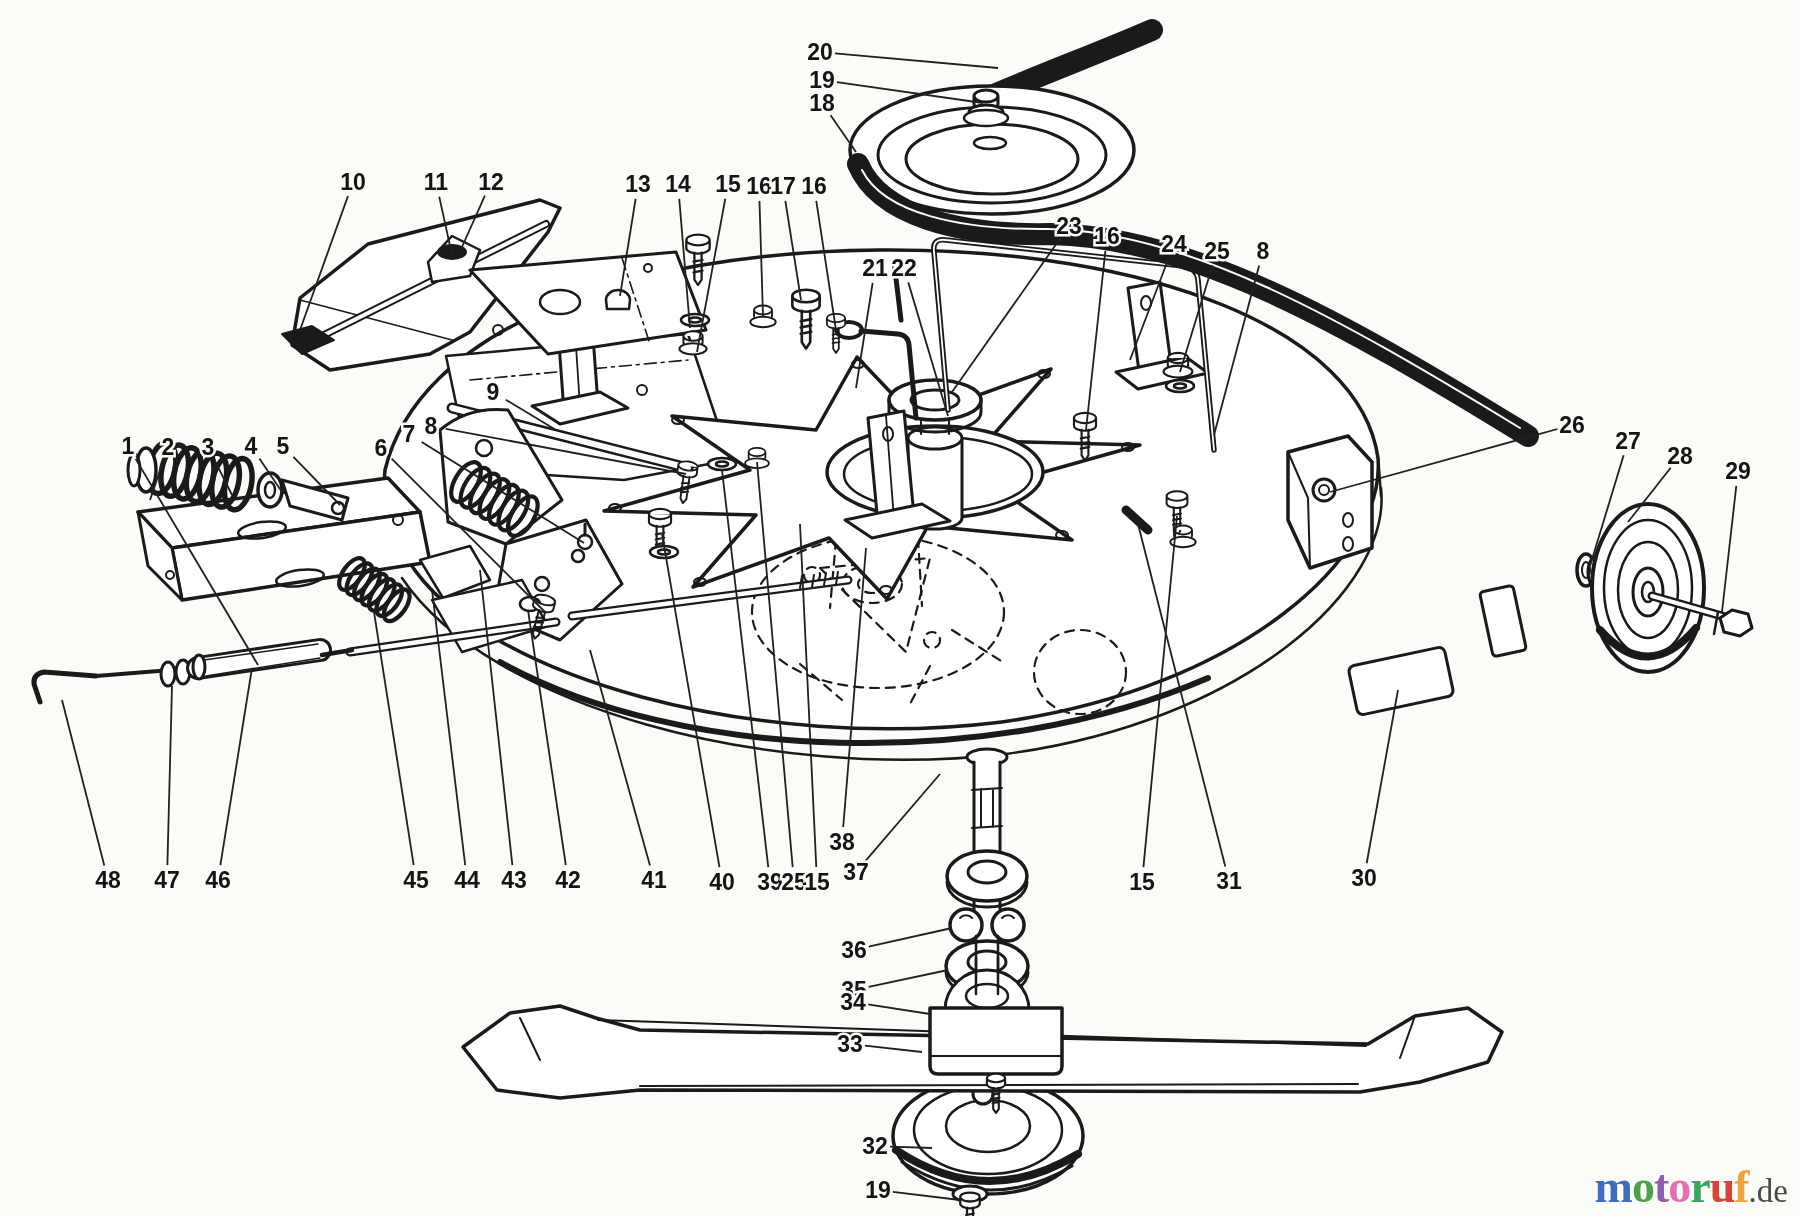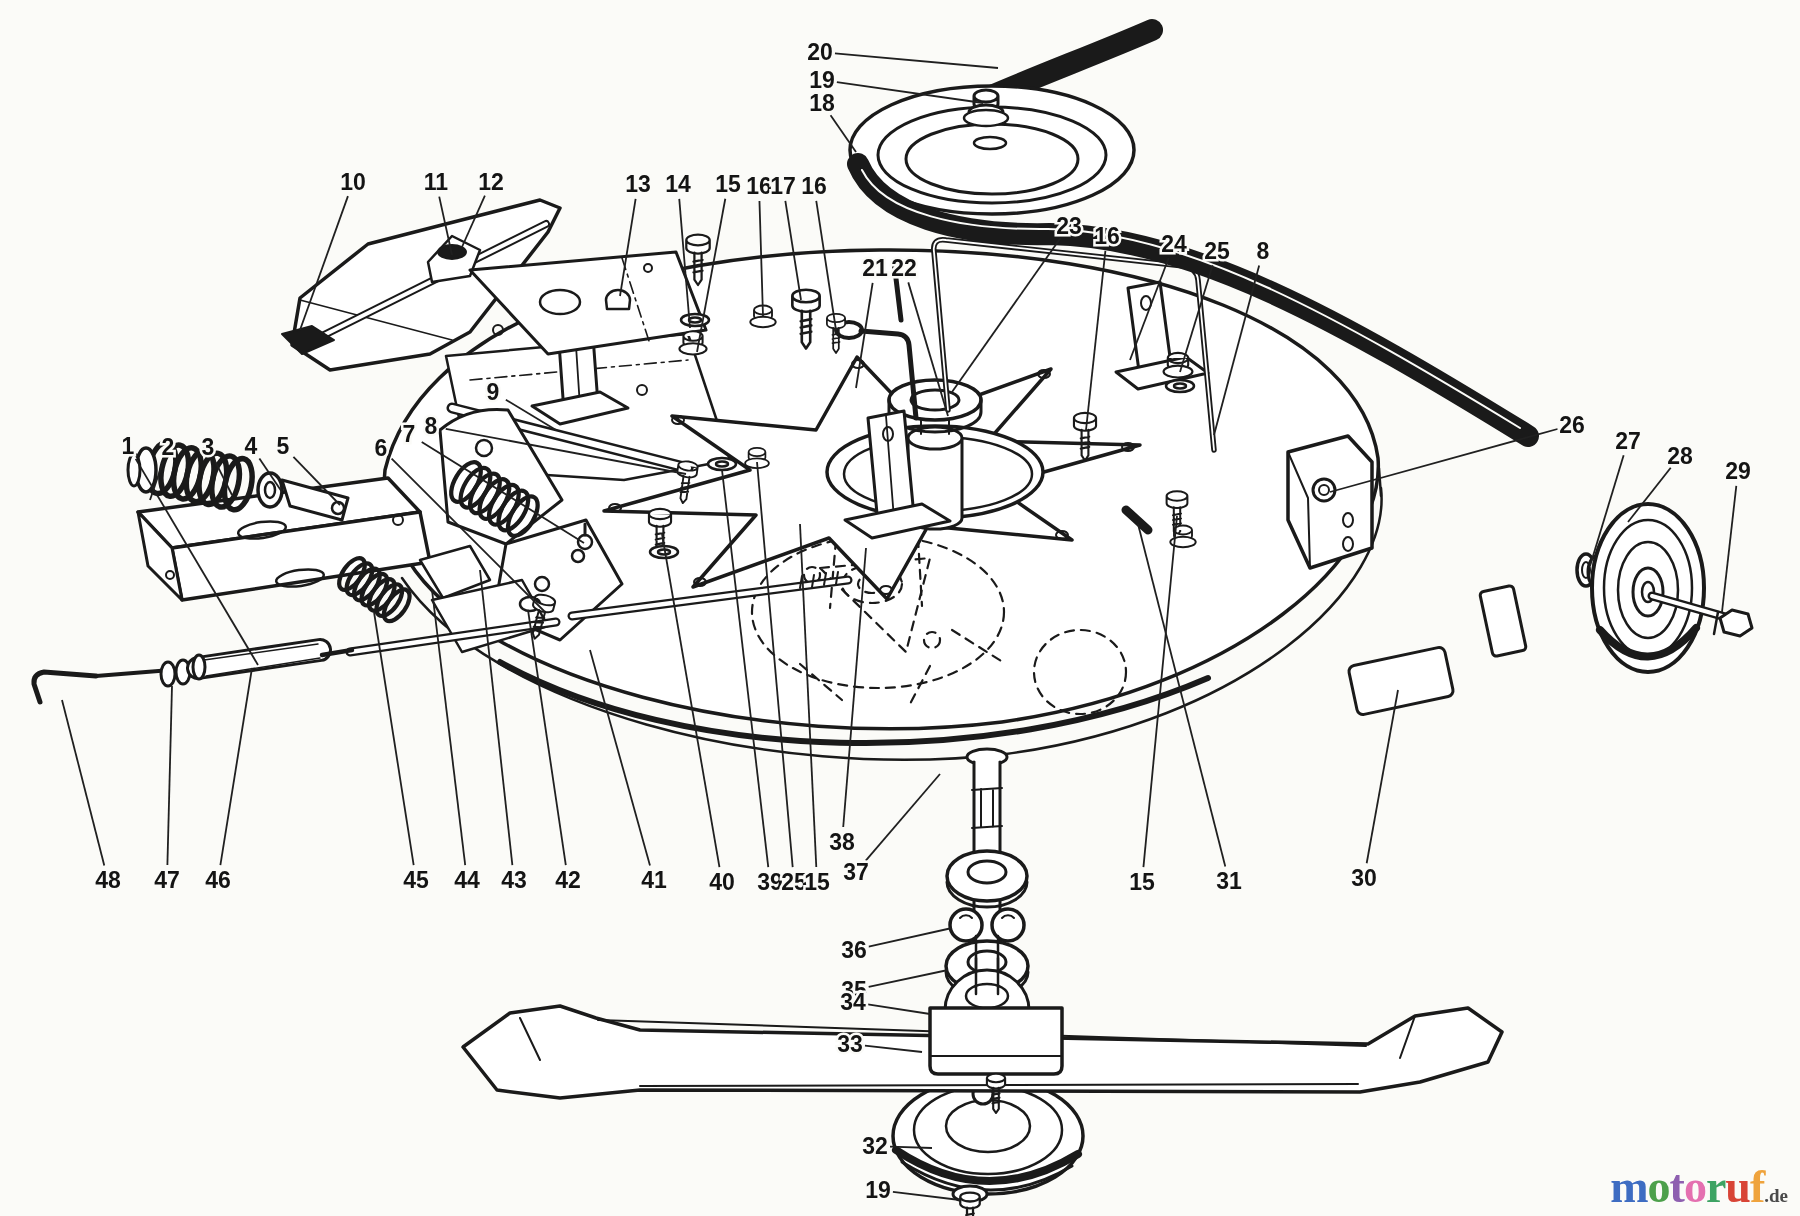--- a/index.html
+++ b/index.html
@@ -12,21 +12,21 @@
     font:700 23px "Liberation Sans",sans-serif;fill:#141414;
     text-anchor:middle;dominant-baseline:central;
     paint-order:stroke;stroke:#fbfbf8;stroke-width:5px;
   }
   .leader{stroke:#202020;stroke-width:1.8;fill:none}
   .wm{
     position:absolute;right:12px;bottom:6px;
     font:700 46px "Liberation Serif",serif;letter-spacing:-1px;
     white-space:nowrap;line-height:1;
   }
-  .wm .de{font-size:19px;letter-spacing:0;font-weight:700}
+  .wm .de{font-size:33px;letter-spacing:0;font-weight:400}
 </style>
 </head>
 <body>
 
 <svg id="diagram" width="1800" height="1216" viewBox="0 0 1800 1216">
   <defs>
     <g id="bolt">
       <path d="M -13 0 A 13 6 0 1 1 13 0 A 13 6 0 1 1 -13 0 M -13 0 L -13 9 A 13 6 0 0 0 13 9 L 13 0" fill="#fff"></path>
       <path d="M -4 14 L -4 44 M 4 14 L 4 44 M -5 24 L 5 22 M -5 30 L 5 28 M -5 36 L 5 34 M -4 44 L 0 50 L 4 44" fill="none"></path>
     </g>

